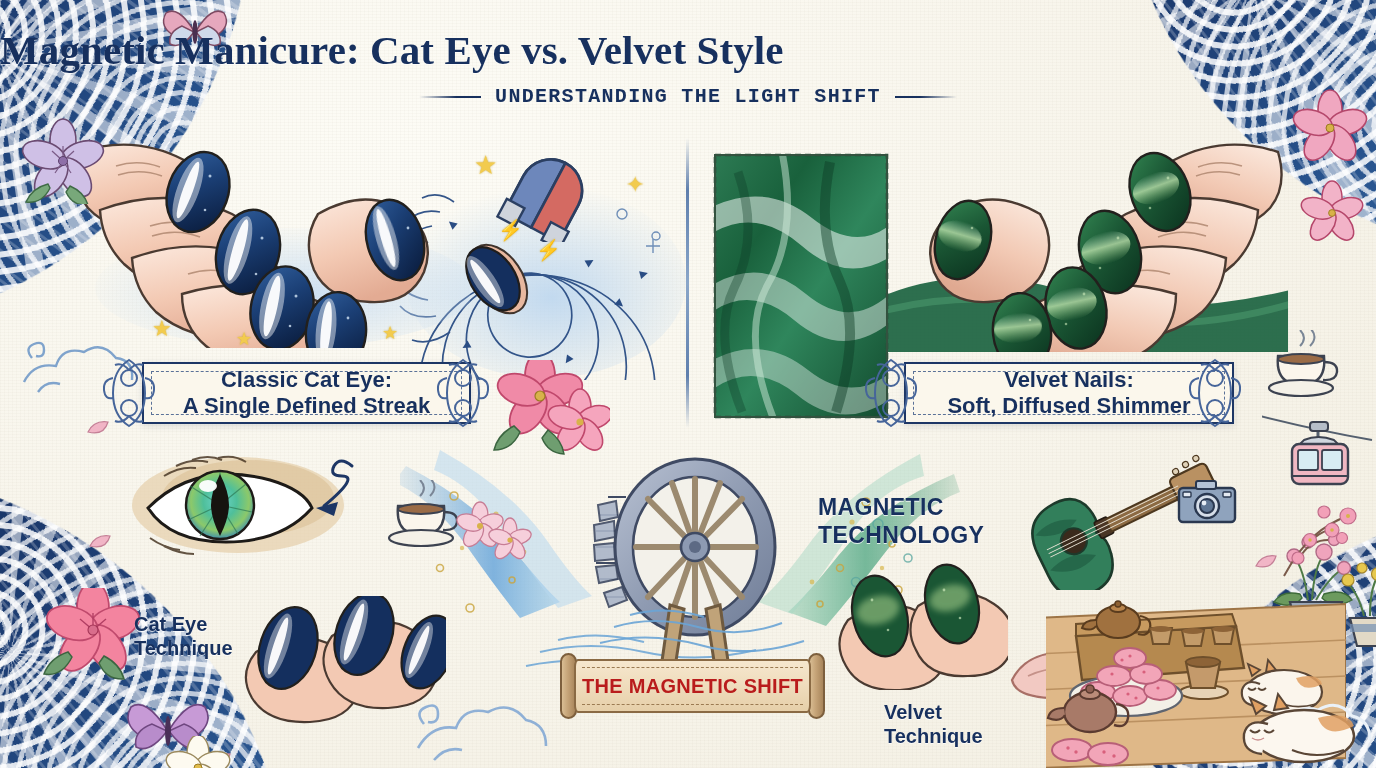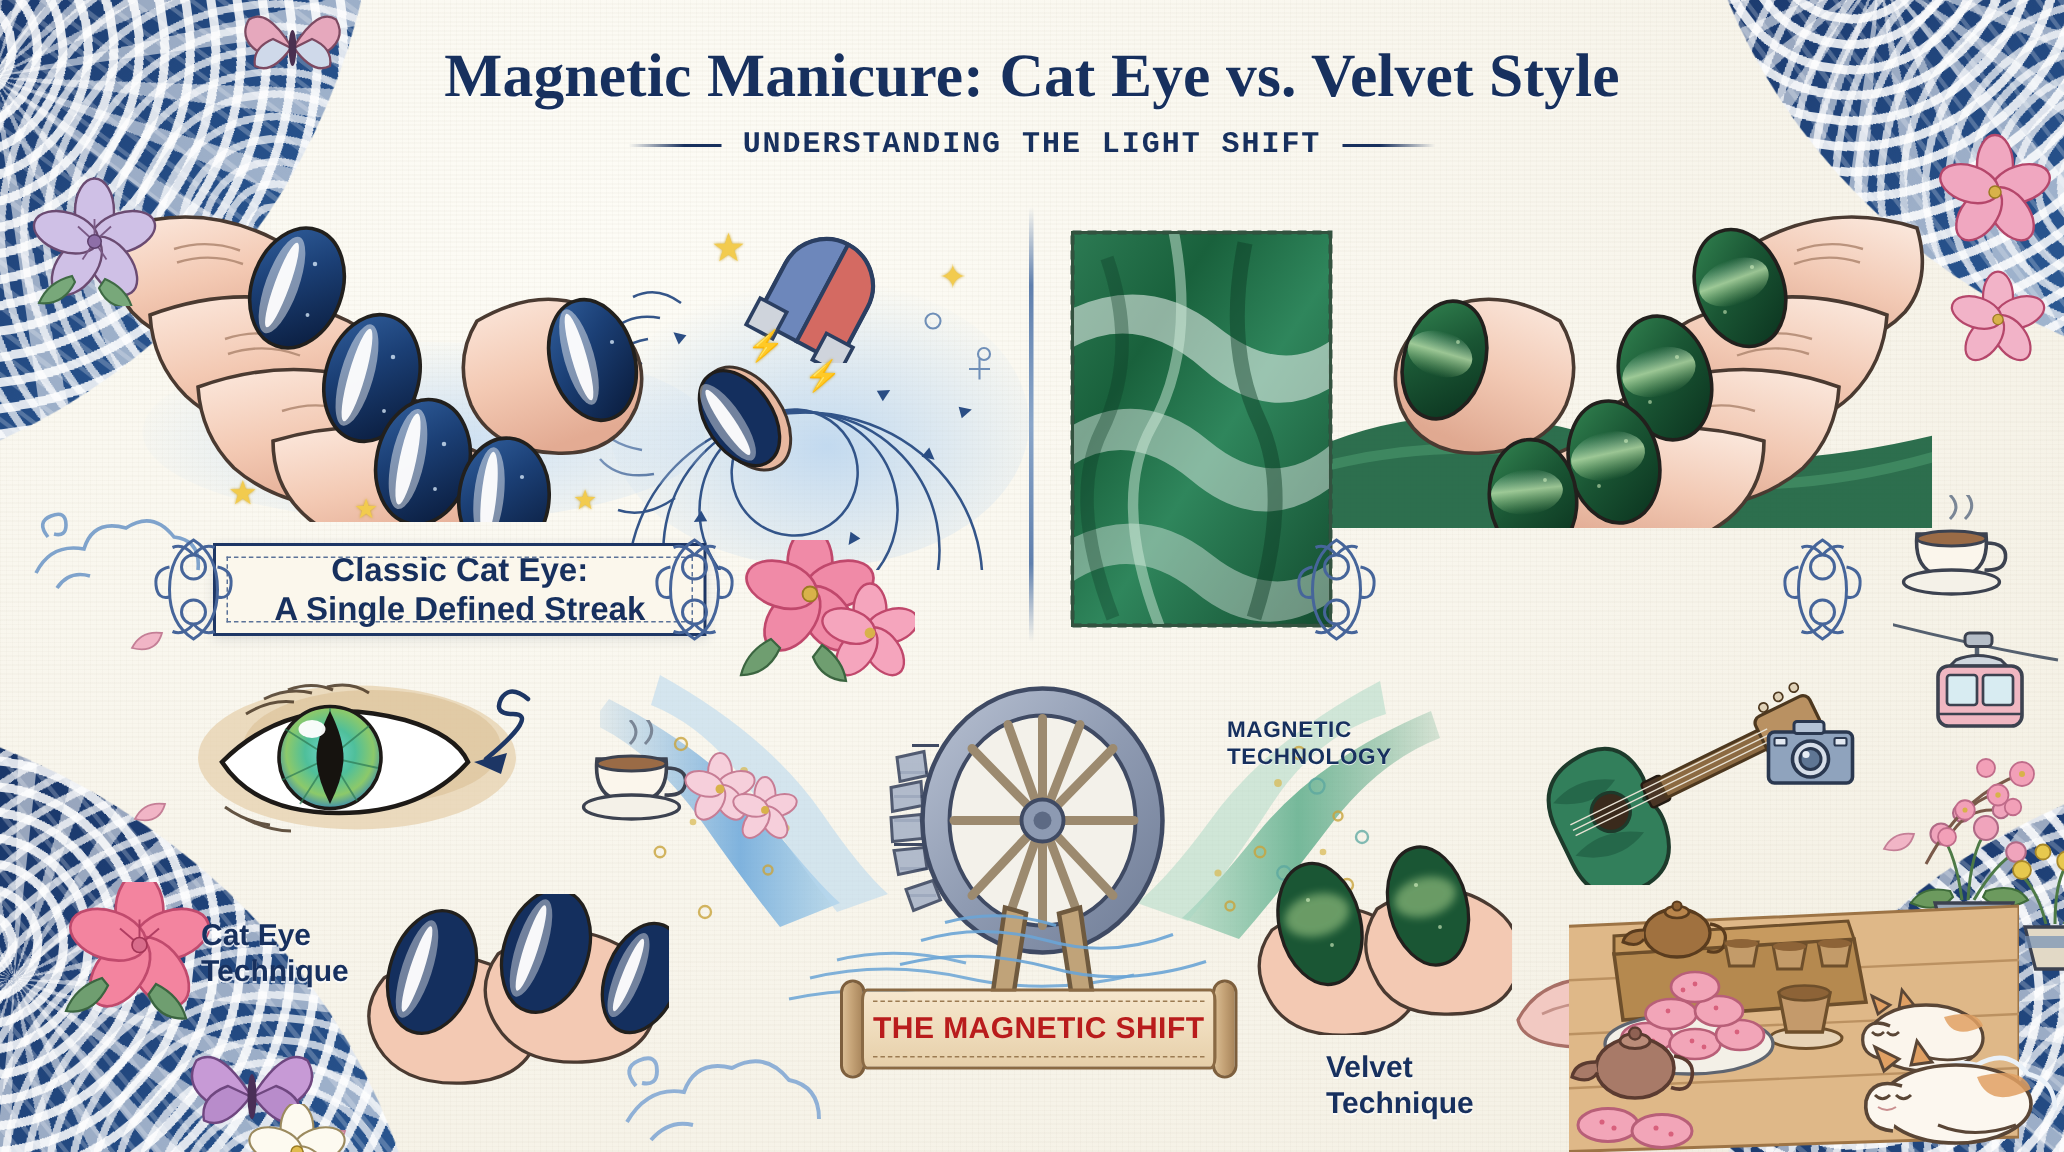--- a/index.html
+++ b/index.html
@@ -44,21 +44,21 @@
            border-radius: 0 0 0 100%; transform: rotate(8deg); }
   #sh-br { bottom:-130px; right:-160px; width:420px; height:380px;
            border-radius: 100% 0 0 0; transform: rotate(-5deg); }
   .shibori::after{
     content:""; position:absolute; inset:0; border-radius:inherit;
     background: repeating-linear-gradient(45deg, rgba(255,255,255,.22) 0 3px, rgba(255,255,255,0) 3px 12px);
     mix-blend-mode: screen;
   }
 
   
-  #title-wrap { position:absolute; top:26px; left:0; width:100%; text-align:center; z-index:30; }
+  #title-wrap { position:absolute; top:26px; left:0; width:100%; text-align:left; z-index:30; }
   #main-title {
     font-family: "Liberation Serif", serif;
     font-weight: 700;
     font-size: 41px;
     letter-spacing: .1px;
     color: #17305e;
     text-shadow: 0 1px 0 rgba(255,255,255,.6);
   }
   #sub-row { display:flex; align-items:center; justify-content:center; gap:14px; margin-top:11px; }
   .sub-rule { width:62px; height:2px; background:linear-gradient(90deg, rgba(23,48,94,0) 0%, #17305e 60%, #17305e 100%); }
@@ -105,21 +105,21 @@
 
   
   .label {
     position:absolute; z-index:26;
     font-family:"Liberation Sans", sans-serif;
     font-weight:700; color:#17305e;
     white-space:pre-line; line-height:1.2;
     text-shadow:0 1px 0 rgba(255,255,255,.75);
   }
   .label.big  { font-size:20px; }
-  .label.caps { font-size:15px; letter-spacing:.4px; }
+  .label.caps { font-size:23px; letter-spacing:.4px;margin-top:16px; }
 
   
   #scroll-banner { position:absolute; left:560px; top:655px; width:265px; height:62px; z-index:27; }
   #scroll-body {
     position:absolute; left:14px; top:4px; right:14px; bottom:4px;
     background: linear-gradient(180deg, #f6e7ce 0%, #efdcbc 50%, #e6cfa9 100%);
     border:2px solid #8a6a44;
     border-radius:4px/8px;
   }
   #scroll-body::before, #scroll-body::after {
@@ -548,20 +548,25 @@
       <circle cx="29" cy="22" r="8"></circle>
         <circle cx="29" cy="52" r="8"></circle>
       <path d="M13 22 q-10 2 -9 12 q1 10 9 8"></path>
       <path d="M45 22 q10 2 9 12 q-1 10 -9 8"></path>
       <path d="M29 14 q-7 -8 -14 -5"></path>
         <path d="M29 60 q-7 8 -14 5"></path>
       <path d="M29 14 q7 -8 14 -5"></path>
         <path d="M29 60 q7 8 14 5"></path>
     </g>
   </svg>
+  <div class="ribbon" style="left:904px;top:362px;width:330px;height:62px;">
+    <div class="inner-dash"></div>
+    <div class="rb-text">Velvet Nails:
+Soft, Diffused Shimmer</div>
+  </div>
 
   
   <div class="ill" style="left:130px;top:450px;width:230px;height:110px;">
     <svg width="230" height="110" viewBox="0 0 230 110">
       <defs>
         <radialGradient id="iris" cx="50%" cy="45%" r="55%">
           <stop offset="0%" stop-color="#6fd6d0"></stop>
             <stop offset="45%" stop-color="#4fbf9a"></stop>
           <stop offset="78%" stop-color="#8cc96a"></stop>
             <stop offset="100%" stop-color="#3f8fae"></stop>

